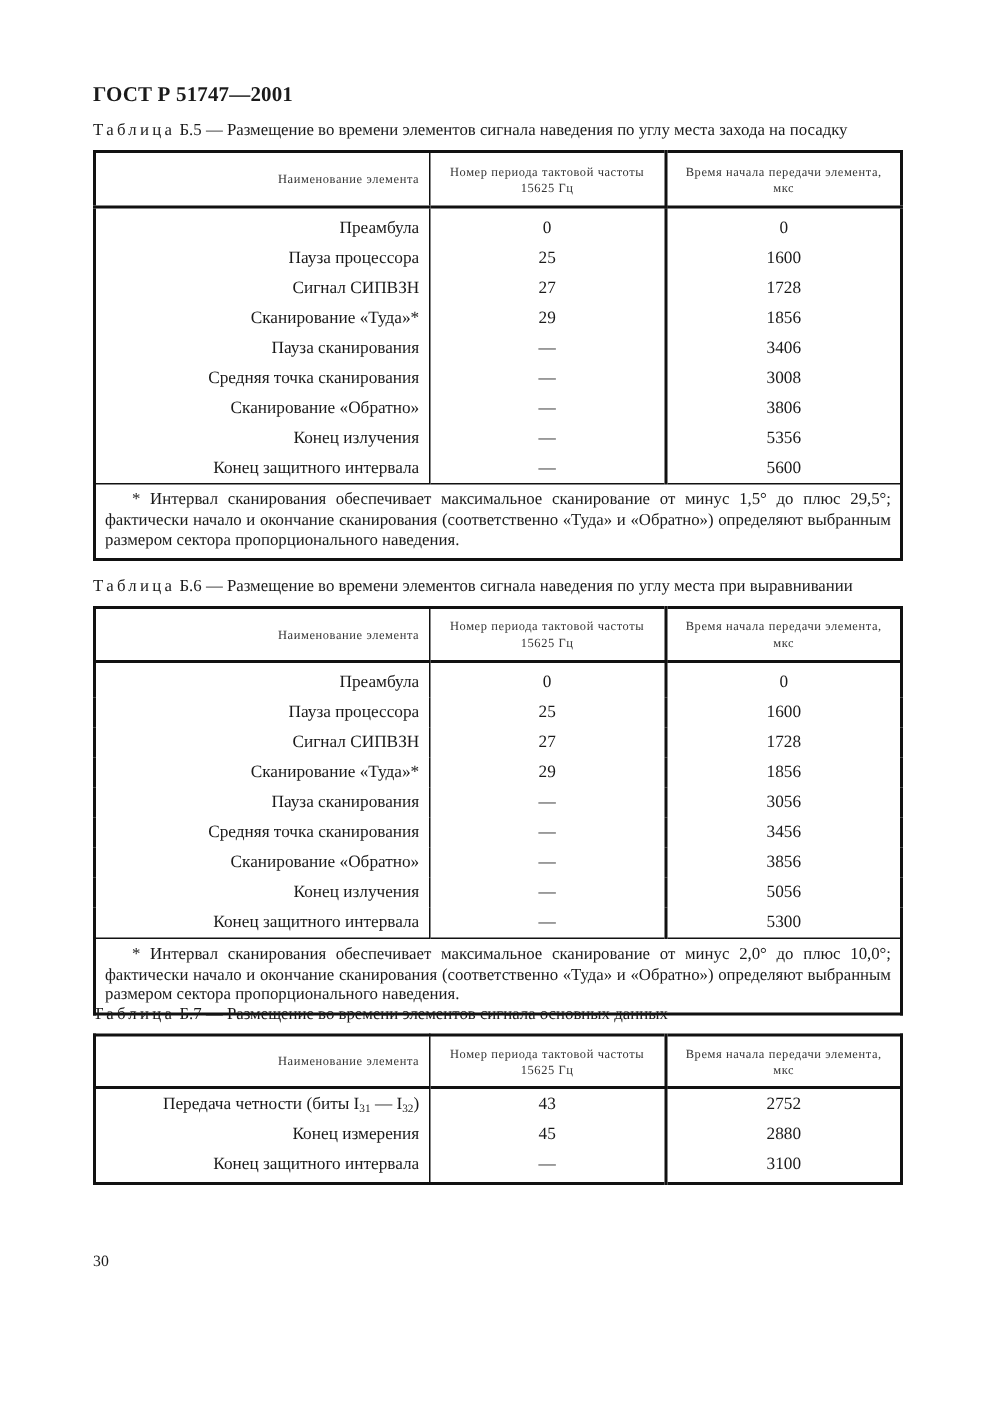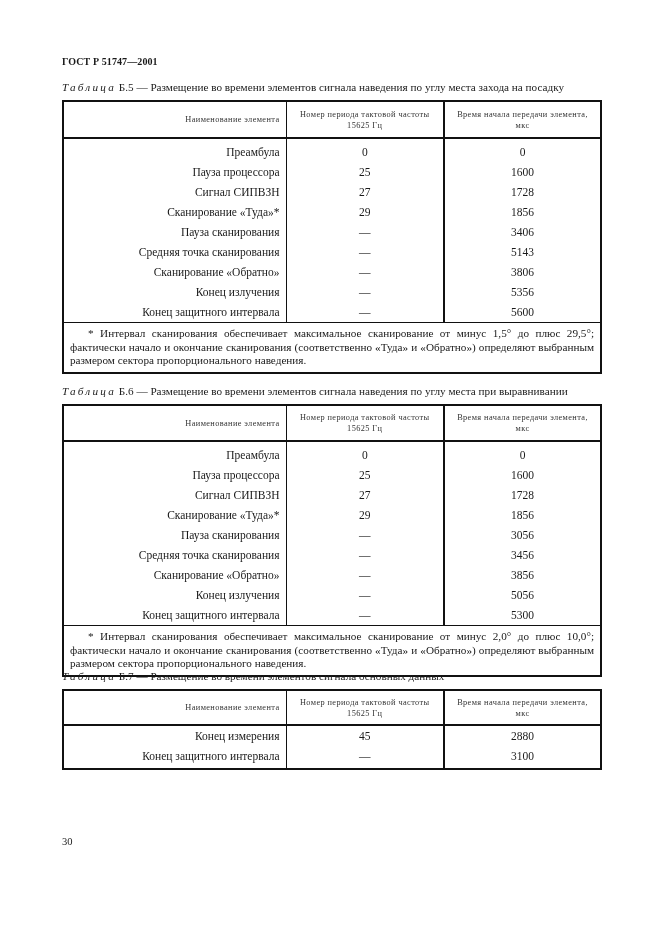--- a/index.html
+++ b/index.html
@@ -2,26 +2,26 @@
 <html><head>
 <meta charset="utf-8">
 <style>
   html, body { margin: 0; padding: 0; background: #ffffff; }
   body {
     width: 661px; height: 936px; position: relative; overflow: hidden;
     font-family: "Liberation Serif", "DejaVu Serif", serif; color: #1a1a1a;
   }
   .doc-header {
     position: absolute; left: 62px; top: 56px;
-    font-weight: bold; font-size: 10px; letter-spacing: 0.1px;
+    font-weight: bold; font-size: 14px; letter-spacing: 0.1px;
   }
   .caption {
     position: absolute; left: 62px; font-size: 11.2px; white-space: nowrap;
   }
-  .caption .spaced { letter-spacing: 2.2px; font-style: italic; }
+  .caption .spaced { letter-spacing: 2.2px; }
   table.gtable {
     position: absolute; left: 62px; width: 538px;
     border-collapse: collapse; border: 2px solid #111;
     font-size: 11.5px; table-layout: fixed;
   }
   table.gtable th {
     font-weight: normal; font-size: 8.3px; letter-spacing: 0.4px;
     text-align: center; vertical-align: middle; line-height: 11px;
     border-bottom: 2px solid #111; padding: 0 6px; color: #333;
   }
@@ -82,21 +82,21 @@
         <td class="c3">1856</td>
       </tr>
     <tr>
         <td class="col1">Пауза сканирования</td>
         <td class="c2 col2">—</td>
         <td class="c3">3406</td>
       </tr>
     <tr>
         <td class="col1">Средняя точка сканирования</td>
         <td class="c2 col2">—</td>
-        <td class="c3">5143</td>
+        <td class="c3">3008</td>
       </tr>
     <tr>
         <td class="col1">Сканирование «Обратно»</td>
         <td class="c2 col2">—</td>
         <td class="c3">3806</td>
       </tr>
     <tr>
         <td class="col1">Конец излучения</td>
         <td class="c2 col2">—</td>
         <td class="c3">5356</td>
@@ -187,20 +187,25 @@
     </colgroup>
   <thead>
     <tr style="height:35px">
       <th class="col1">Наименование элемента</th>
       <th class="col2">Номер периода тактовой частоты 15625 Гц</th>
       <th>Время начала передачи элемента, мкс</th>
     </tr>
   </thead>
   <tbody>
     <tr>
+      <td class="col1"><span>Передача четности (биты I</span><sub>31</sub><span> — I</span><sub>32</sub><span>)</span></td>
+      <td class="c2 col2">43</td>
+      <td class="c3">2752</td>
+    </tr>
+    <tr>
         <td class="col1">Конец измерения</td>
         <td class="c2 col2">45</td>
         <td class="c3">2880</td>
       </tr>
     <tr class="last-row">
         <td class="col1">Конец защитного интервала</td>
         <td class="c2 col2">—</td>
         <td class="c3">3100</td>
       </tr>
   </tbody>

